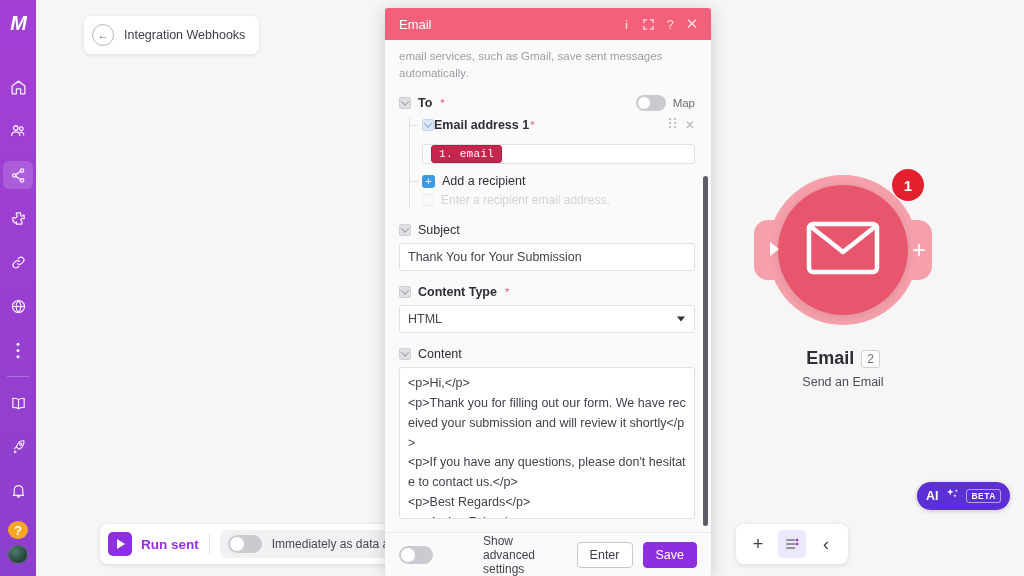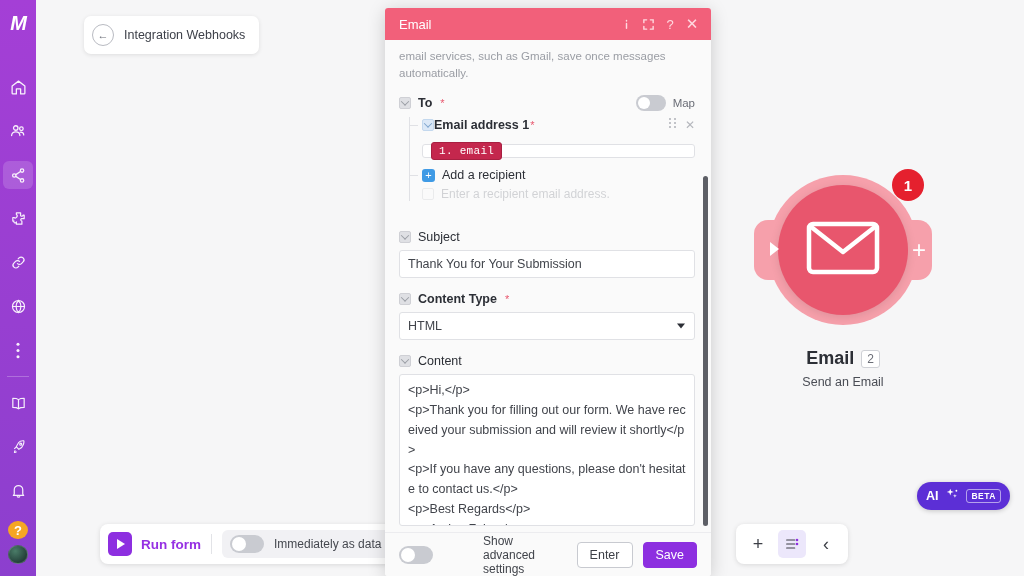--- a/index.html
+++ b/index.html
@@ -456,21 +456,21 @@
         <span class="n-num">2</span>
       </div>
       <div class="n-sub">Send an Email</div>
     </div>
 
     <div id="bottom-bar">
       <div class="run-once">
         <div class="run-icon">
             <div class="tri"></div>
           </div>
-        <div class="run-label">Run form</div>
+        <div class="run-label">Run sent</div>
       </div>
       <div class="vdiv"></div>
       <div class="sched">
         <div class="toggle big">
             <div class="knob"></div>
           </div>
         <div class="sched-label">Immediately as data arrives</div>
       </div>
       <div class="vdiv"></div>
       <div class="icon-btn">
@@ -524,21 +524,21 @@
         <svg width="13" height="13" viewBox="0 0 14 14" fill="none" stroke="#ffd9e0" stroke-width="1.5" stroke-linecap="round">
             <path d="M2 5V2h3M12 9v3H9M9 2h3v3M5 12H2V9"></path>
           </svg>
       </div>
       <div class="hdr-ico">?</div>
       <div class="hdr-ico" style="font-size:15px;">✕</div>
     </div>
 
     <div id="modal-body">
 
-      <div class="hint-text">email services, such as Gmail, save once messages automatically.</div>
+      <div class="hint-text">email services, such as Gmail, save sent messages automatically.</div>
 
       <div class="field-row">
         <span class="chk"></span>
         <span class="f-label bold">To</span>
         <span class="req">*</span>
         <span class="row-spacer"></span>
         <span class="toggle">
             <span class="knob"></span>
           </span>
         <span class="map-label">Map</span>
@@ -556,36 +556,36 @@
                 <circle cx="7" cy="2" r="1.1"></circle>
                 <circle cx="2" cy="6" r="1.1"></circle>
                 <circle cx="7" cy="6" r="1.1"></circle>
                 <circle cx="2" cy="10" r="1.1"></circle>
                 <circle cx="7" cy="10" r="1.1"></circle>
               </svg>
           </span>
           <span class="row-ico" style="margin-left:8px;">✕</span>
         </div>
 
-        <div class="input-box mt12" style="height:14px;text-align:right;">
+        <div class="input-box mt12" style="height:20px;text-align:right;">
           <span class="tag-pill">1. email</span>
         </div>
 
         <div class="add-row">
           <span class="plus-sq">+</span>
           <span class="add-label">Add a recipient</span>
         </div>
 
         <div class="ghost-row">
           <span class="ghost-chk"></span>
           <span class="ghost-label">Enter a recipient email address.</span>
         </div>
       </div>
 
-      <div class="field-row" style="margin-top:29px;">
+      <div class="field-row" style="margin-top:16px;">
         <span class="chk"></span>
         <span class="f-label">Subject</span>
       </div>
       <div class="input-box mb14">Thank You for Your Submission</div>
 
       <div class="field-row">
         <span class="chk"></span>
         <span class="f-label bold">Content Type</span>
         <span class="req">*</span>
       </div>

